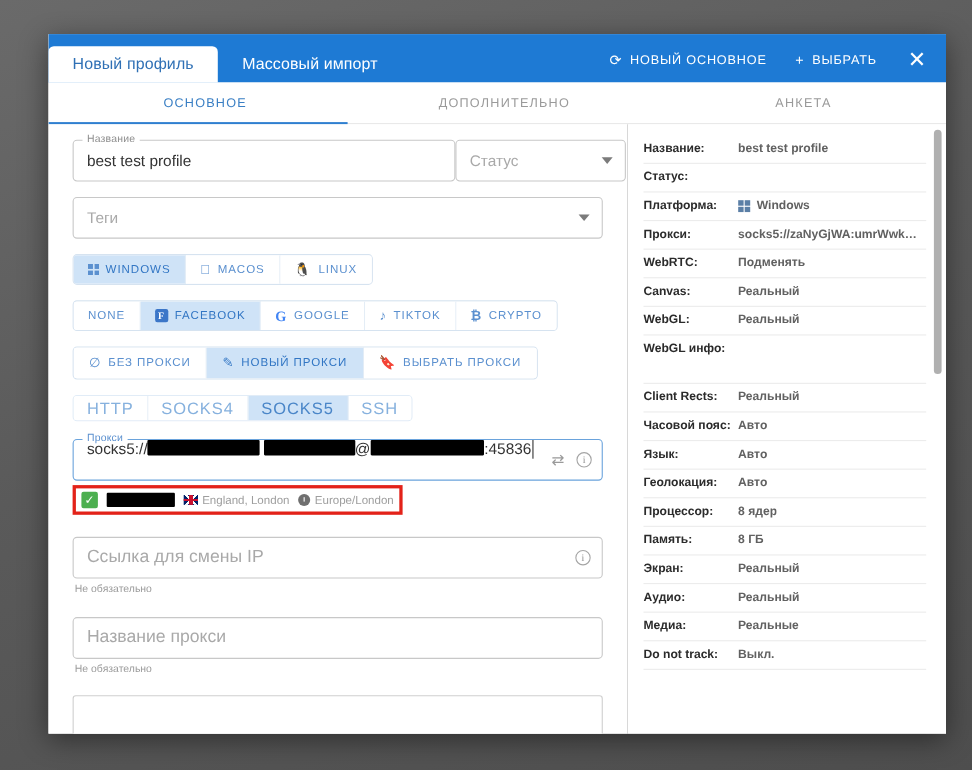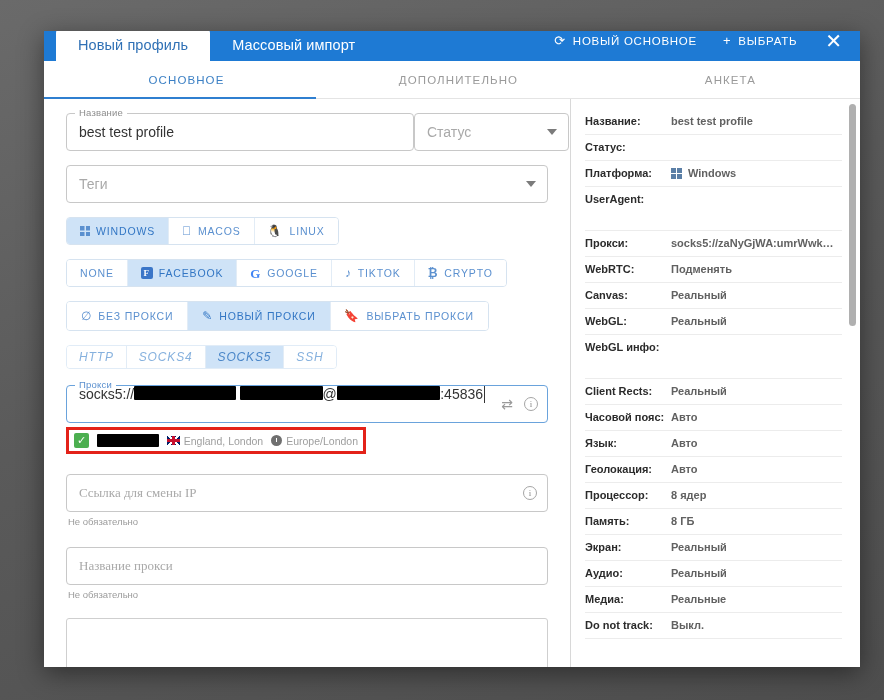--- a/index.html
+++ b/index.html
@@ -21,27 +21,26 @@
     width: 816px; height: 636px;
     background: #ffffff;
     box-shadow: 0 6px 24px rgba(0,0,0,0.45);
     display: flex;
     flex-direction: column;
     overflow: hidden;
   }
 
   
   .titlebar {
-    height: 30px;
+    height: 44px;
     background: #1e7ad4;
     display: flex;
     align-items: flex-end;
     position: relative;
     flex: 0 0 auto;
-    padding-left: 12px;
   }
   .wtab {
     height: 33px;
     display: flex;
     align-items: center;
     padding: 0 22px;
     font-size: 14.5px;
     color: #ffffff;
     letter-spacing: .1px;
     cursor: pointer;
@@ -193,21 +192,21 @@
     cursor: pointer;
     white-space: nowrap;
     text-transform: uppercase;
   }
   .tbtn:last-child { border-right: none; }
   .tbtn.on { background: #cfe3f7; color: #3276c4; }
   .tbtn .gi { font-size: 12px; line-height: 1; display: inline-flex; }
 
   .tgroup.proxy-kind .tbtn { height: 28px; padding: 0 14px; font-size: 10.5px; }
   .tgroup.proto { border-color: #e1ecf7; margin-bottom: 16px; }
-  .tgroup.proto .tbtn { height: 22px; padding: 0 12px; font-size: 12px; color: #86b1de; font-style: italic; }
+  .tgroup.proto .tbtn { height: 22px; padding: 0 12px; font-size: 15px; color: #86b1de; }
   .tgroup.proto .tbtn.on { color: #4a86c8; }
 
   
   .proxy-wrap { position: relative; margin-bottom: 0; }
   .proxy-input {
     width: 100%;
     height: 38px;
     border: 1px solid #6aa3dc;
     border-radius: 4px;
     padding: 0 62px 0 12px;
@@ -287,22 +286,22 @@
     content:""; position:absolute; left:5px; top:2.5px;
     width:1px; height:4px; background:#fff;
   }
 
   
   .opt-field { position: relative; margin-top: 20px; }
   .opt-input {
     width: 100%; height: 38px;
     border: 1px solid #c8c8c8; border-radius: 4px;
     padding: 0 38px 0 12px;
-    font-size: 13px; color: #ec4899;
-    font-family: Liberation Serif, serif;
+    font-size: 16px; color: #ec4899;
+    font-family: Liberation Sans, sans-serif;
     outline: none; background: #fff;
   }
   .opt-input::placeholder { color: #a9a9a9; }
   .helper { font-size: 9.5px; color: #9b9b9b; margin: 4px 0 0 2px; }
   .info-i {
     position: absolute; right: 11px; top: 19px;
     transform: translateY(-50%);
     width: 14px; height: 14px; border-radius: 50%;
     border: 1px solid #a5a5a5; color: #8c8c8c;
     font-size: 9px; display:flex; align-items:center; justify-content:center;
@@ -565,26 +564,20 @@
               <span></span>
             </div>
           </div>
           <div class="inforow">
             <div class="ikey">Платформа:</div>
             <div class="ival">
               <span class="win-ico"></span>
               <span>Windows</span>
             </div>
           </div>
-          <div class="inforow tall">
-            <div class="ikey">UserAgent:</div>
-            <div class="ival">
-              <span></span>
-            </div>
-          </div>
           <div class="inforow">
             <div class="ikey">Прокси:</div>
             <div class="ival">
               <span>socks5://zaNyGjWA:umrWwk…</span>
             </div>
           </div>
           <div class="inforow">
             <div class="ikey">WebRTC:</div>
             <div class="ival">
               <span>Подменять</span>

